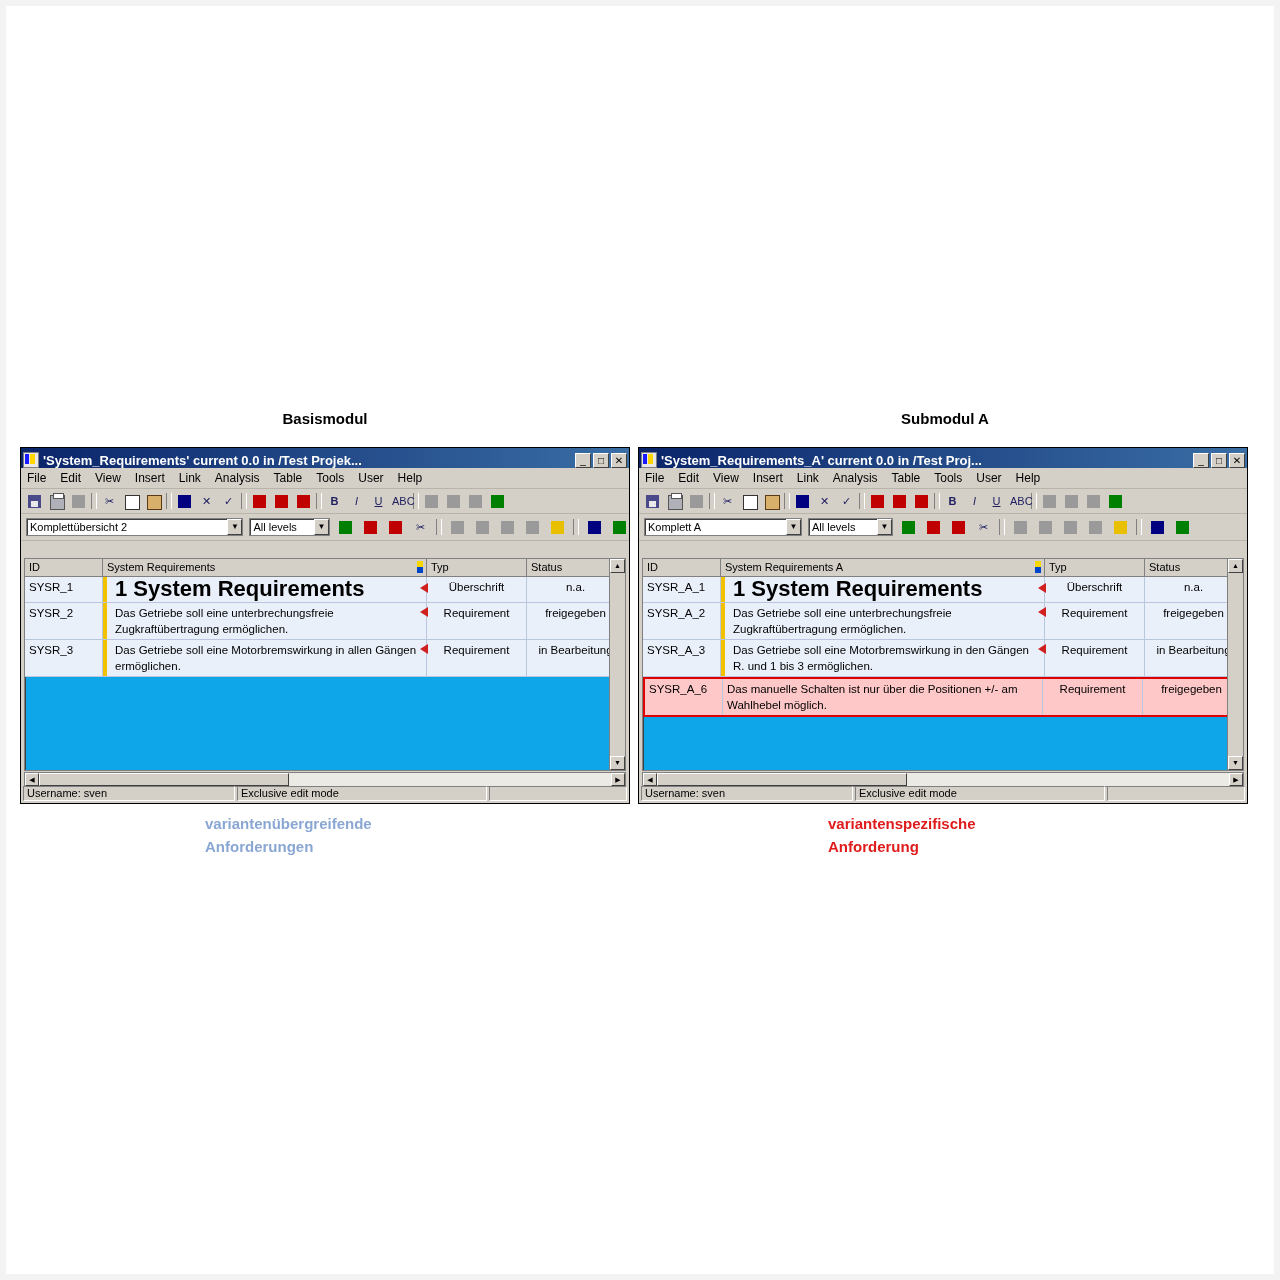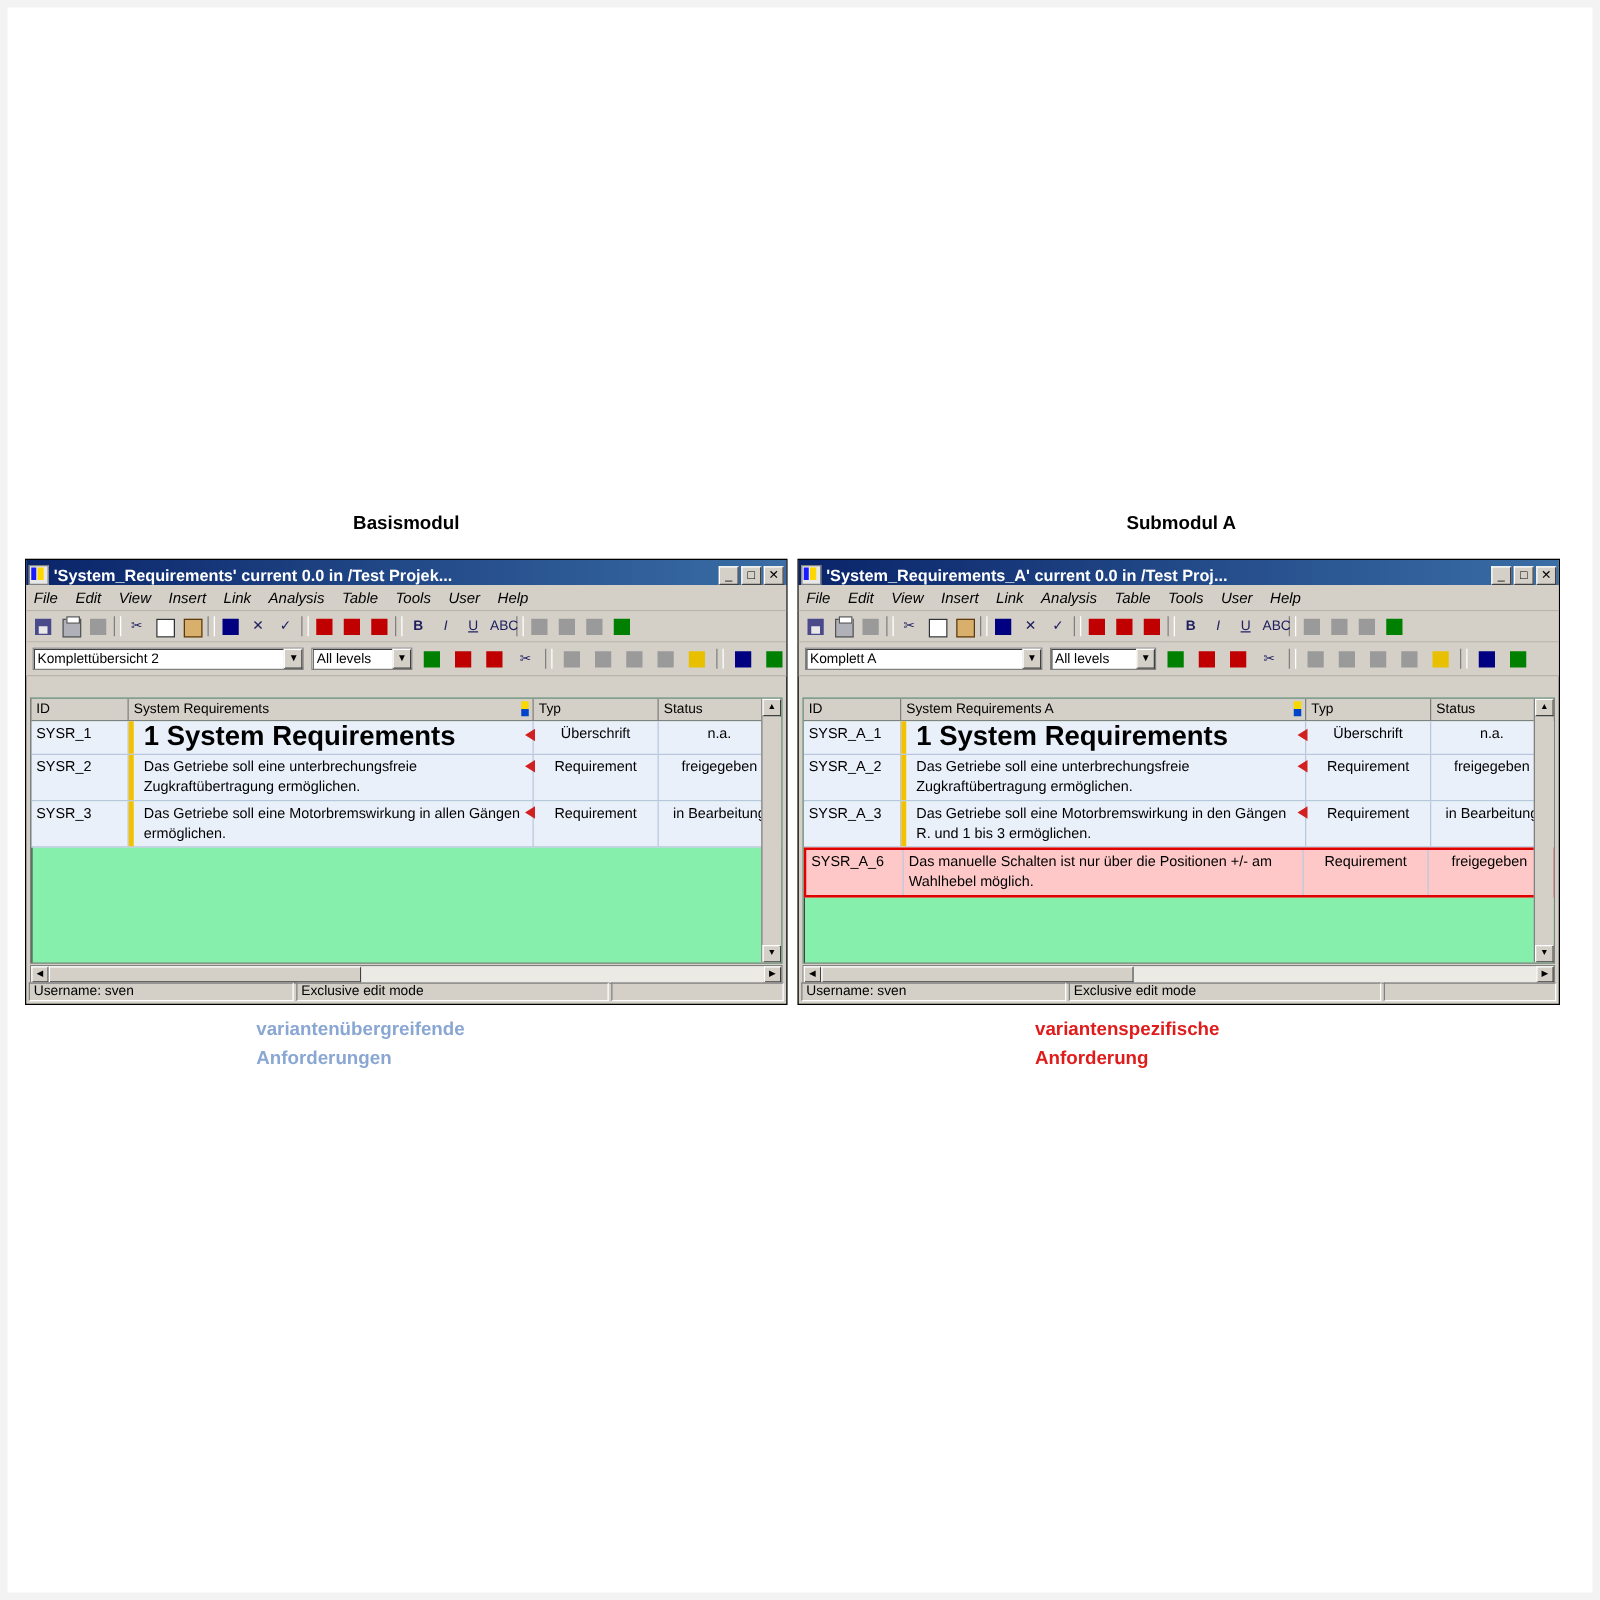--- a/index.html
+++ b/index.html
@@ -112,21 +112,20 @@
   }
 
   .menubar {
     height: 20px;
     display: flex;
     align-items: center;
     padding-left: 6px;
     gap: 14px;
     background: #d4d0c8;
     border-bottom: 1px solid #b8b4ac;
-    font-style: italic;
   }
   .menu-item {
     font-size: 12px;
     color: #000;
     white-space: nowrap;
   }
 
   .toolbar {
     height: 24px;
     background: #d4d0c8;
@@ -191,31 +190,31 @@
     border: 1px solid #fff;
     border-right-color: #404040;
     border-bottom-color: #404040;
     box-sizing: border-box;
     font-size: 8px;
     line-height: 14px;
     text-align: center;
   }
   #combo-view-base { width: 230px; }
   #combo-levels-base { width: 85px; }
-  #combo-view-sub { width: 190px; }
+  #combo-view-sub { width: 158px; }
   #combo-levels-sub { width: 85px; }
 
   
   .table-wrap {
     position: absolute;
     left: 3px;
     right: 3px;
     top: 110px;
     bottom: 32px;
-    background: #86efac;
+    background: #0ea5e9;
     border: 1px solid #808080;
     box-shadow: inset 1px 1px 0 #404040;
     overflow: hidden;
   }
   .tbl-header {
     display: flex;
     height: 17px;
     background: #d4d0c8;
     border-bottom: 1px solid #808080;
     font-size: 11px;

